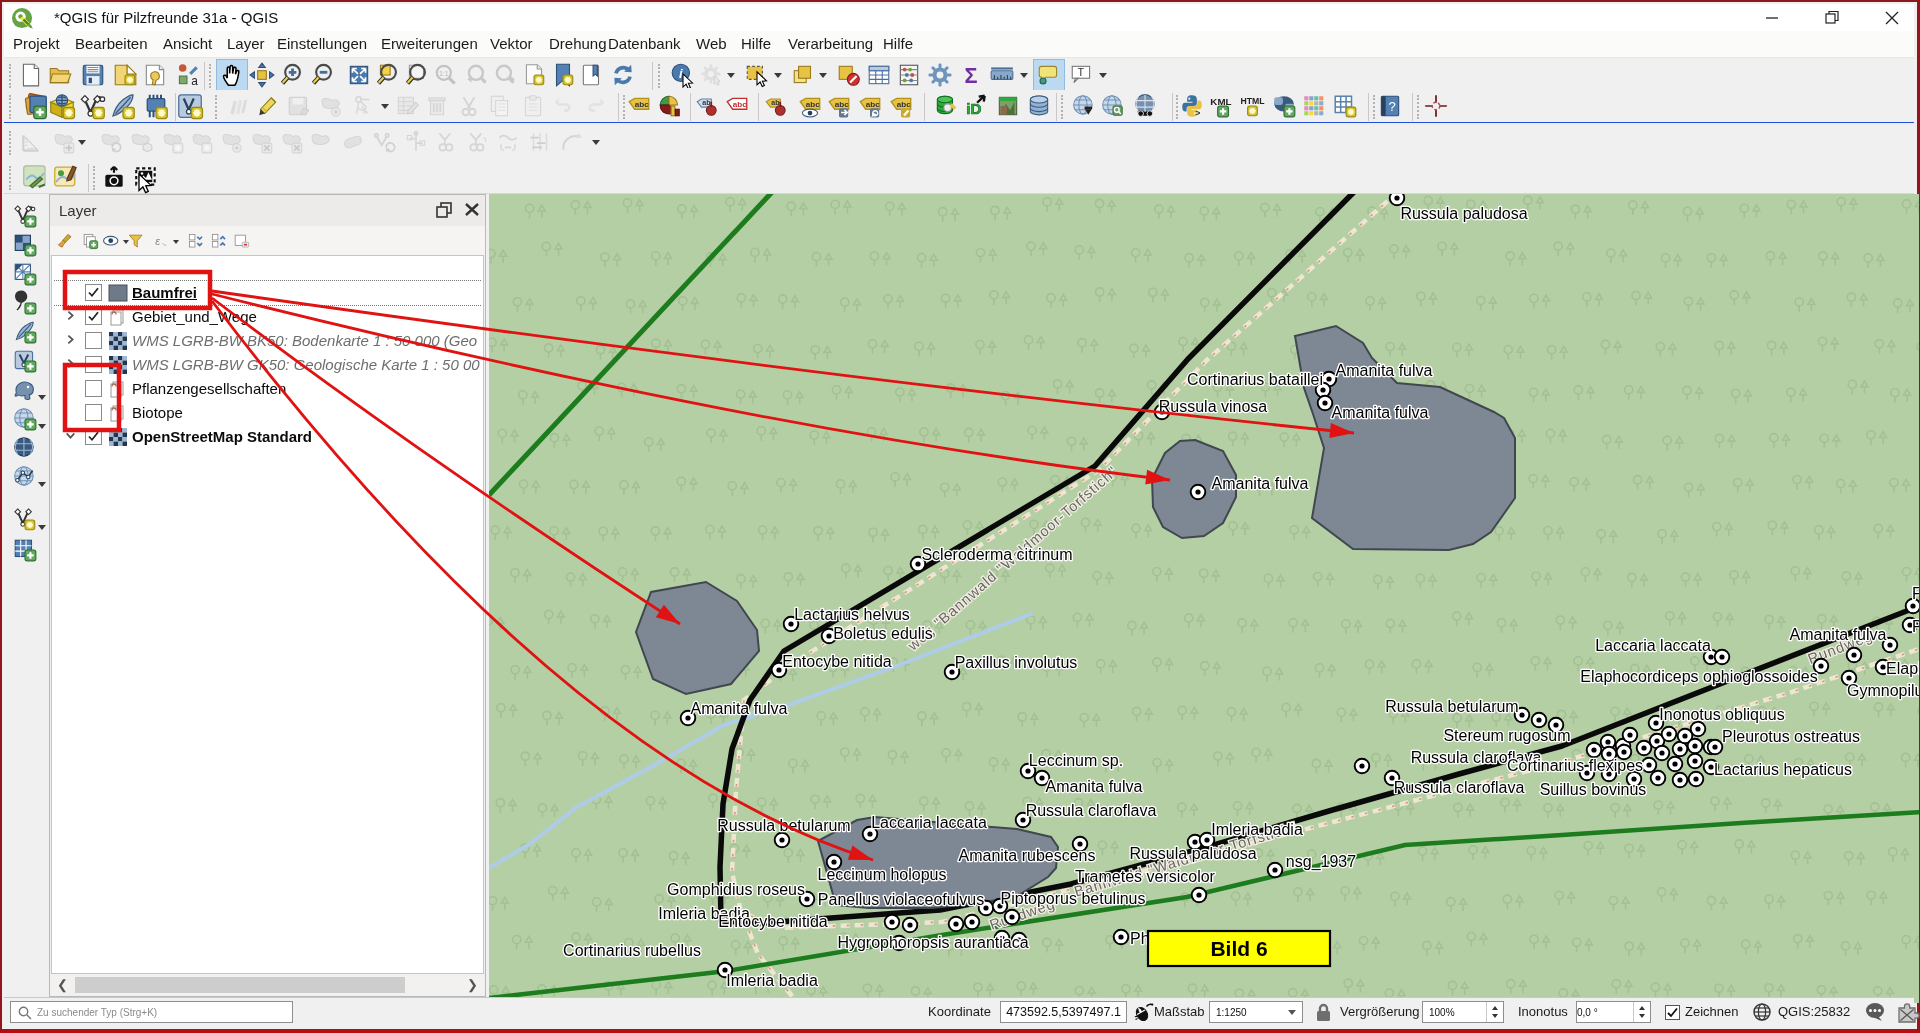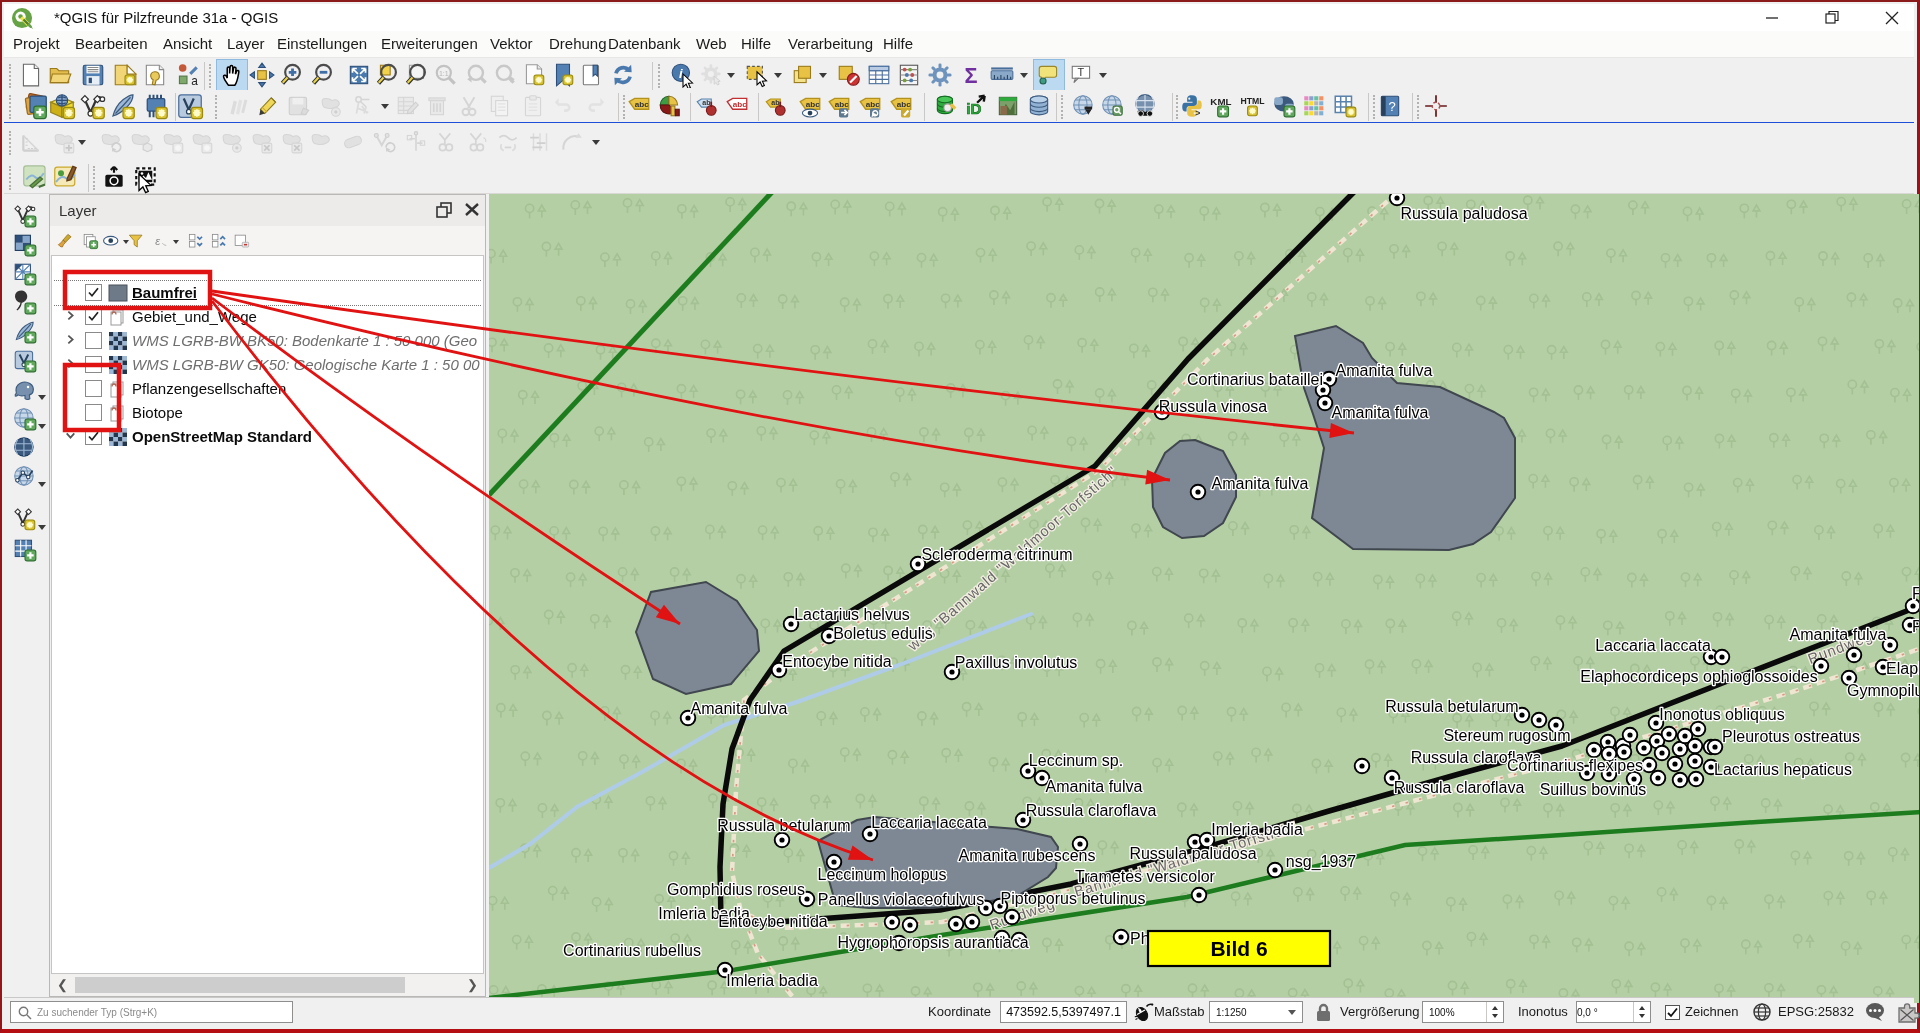--- a/index.html
+++ b/index.html
@@ -4169,21 +4169,21 @@
         </svg>
     </div>
     <span class="sb-label" style="left:1681px">Zeichnen</span>
     <svg class="sb-icon" style="left:1748px;top:4px" width="20" height="20" viewBox="0 0 20 20">
         <circle cx="10" cy="10" r="8" fill="none" stroke="#333" stroke-width="1.4"></circle>
         <ellipse cx="10" cy="10" rx="3.6" ry="8" fill="none" stroke="#333" stroke-width="1.2"></ellipse>
         <line x1="2" y1="10" x2="18" y2="10" stroke="#333" stroke-width="1.2"></line>
         <line x1="3" y1="6" x2="17" y2="6" stroke="#333" stroke-width="1.2"></line>
         <line x1="3" y1="14" x2="17" y2="14" stroke="#333" stroke-width="1.2"></line>
       </svg>
-    <span class="sb-label" style="left:1774px">EPSG:25832</span>
+    <span class="sb-label" style="left:1774px">QGIS:25832</span>
     <svg class="sb-icon" style="left:1860px;top:3px" width="24" height="22" viewBox="0 0 24 22">
         <ellipse cx="11" cy="9.5" rx="9" ry="7.5" fill="#595959"></ellipse>
         <path d="M14 15 L18 20 L10 16.5 Z" fill="#595959"></path>
         <circle cx="6.5" cy="9.5" r="1.5" fill="#fff"></circle>
         <circle cx="11" cy="9.5" r="1.5" fill="#fff"></circle>
         <circle cx="15.5" cy="9.5" r="1.5" fill="#fff"></circle>
       </svg>
     <svg class="sb-icon" style="left:1892px;top:3px" width="24" height="22" viewBox="0 0 24 22">
         <path d="M3 7 h5.5 v-1.5 a2.6 2.6 0 0 1 5.2 0 V7 h5.3 v5 h1.5 a2.6 2.6 0 0 1 0 5.2 h-1.5 v3.8 H3 z" fill="#c9c8c7" stroke="#6e6e6e" stroke-width="1.3"></path>
         <path d="M4.5 8.5 L17.5 19.5 M17.5 8.5 L4.5 19.5" stroke="#555" stroke-width="1.2"></path>

